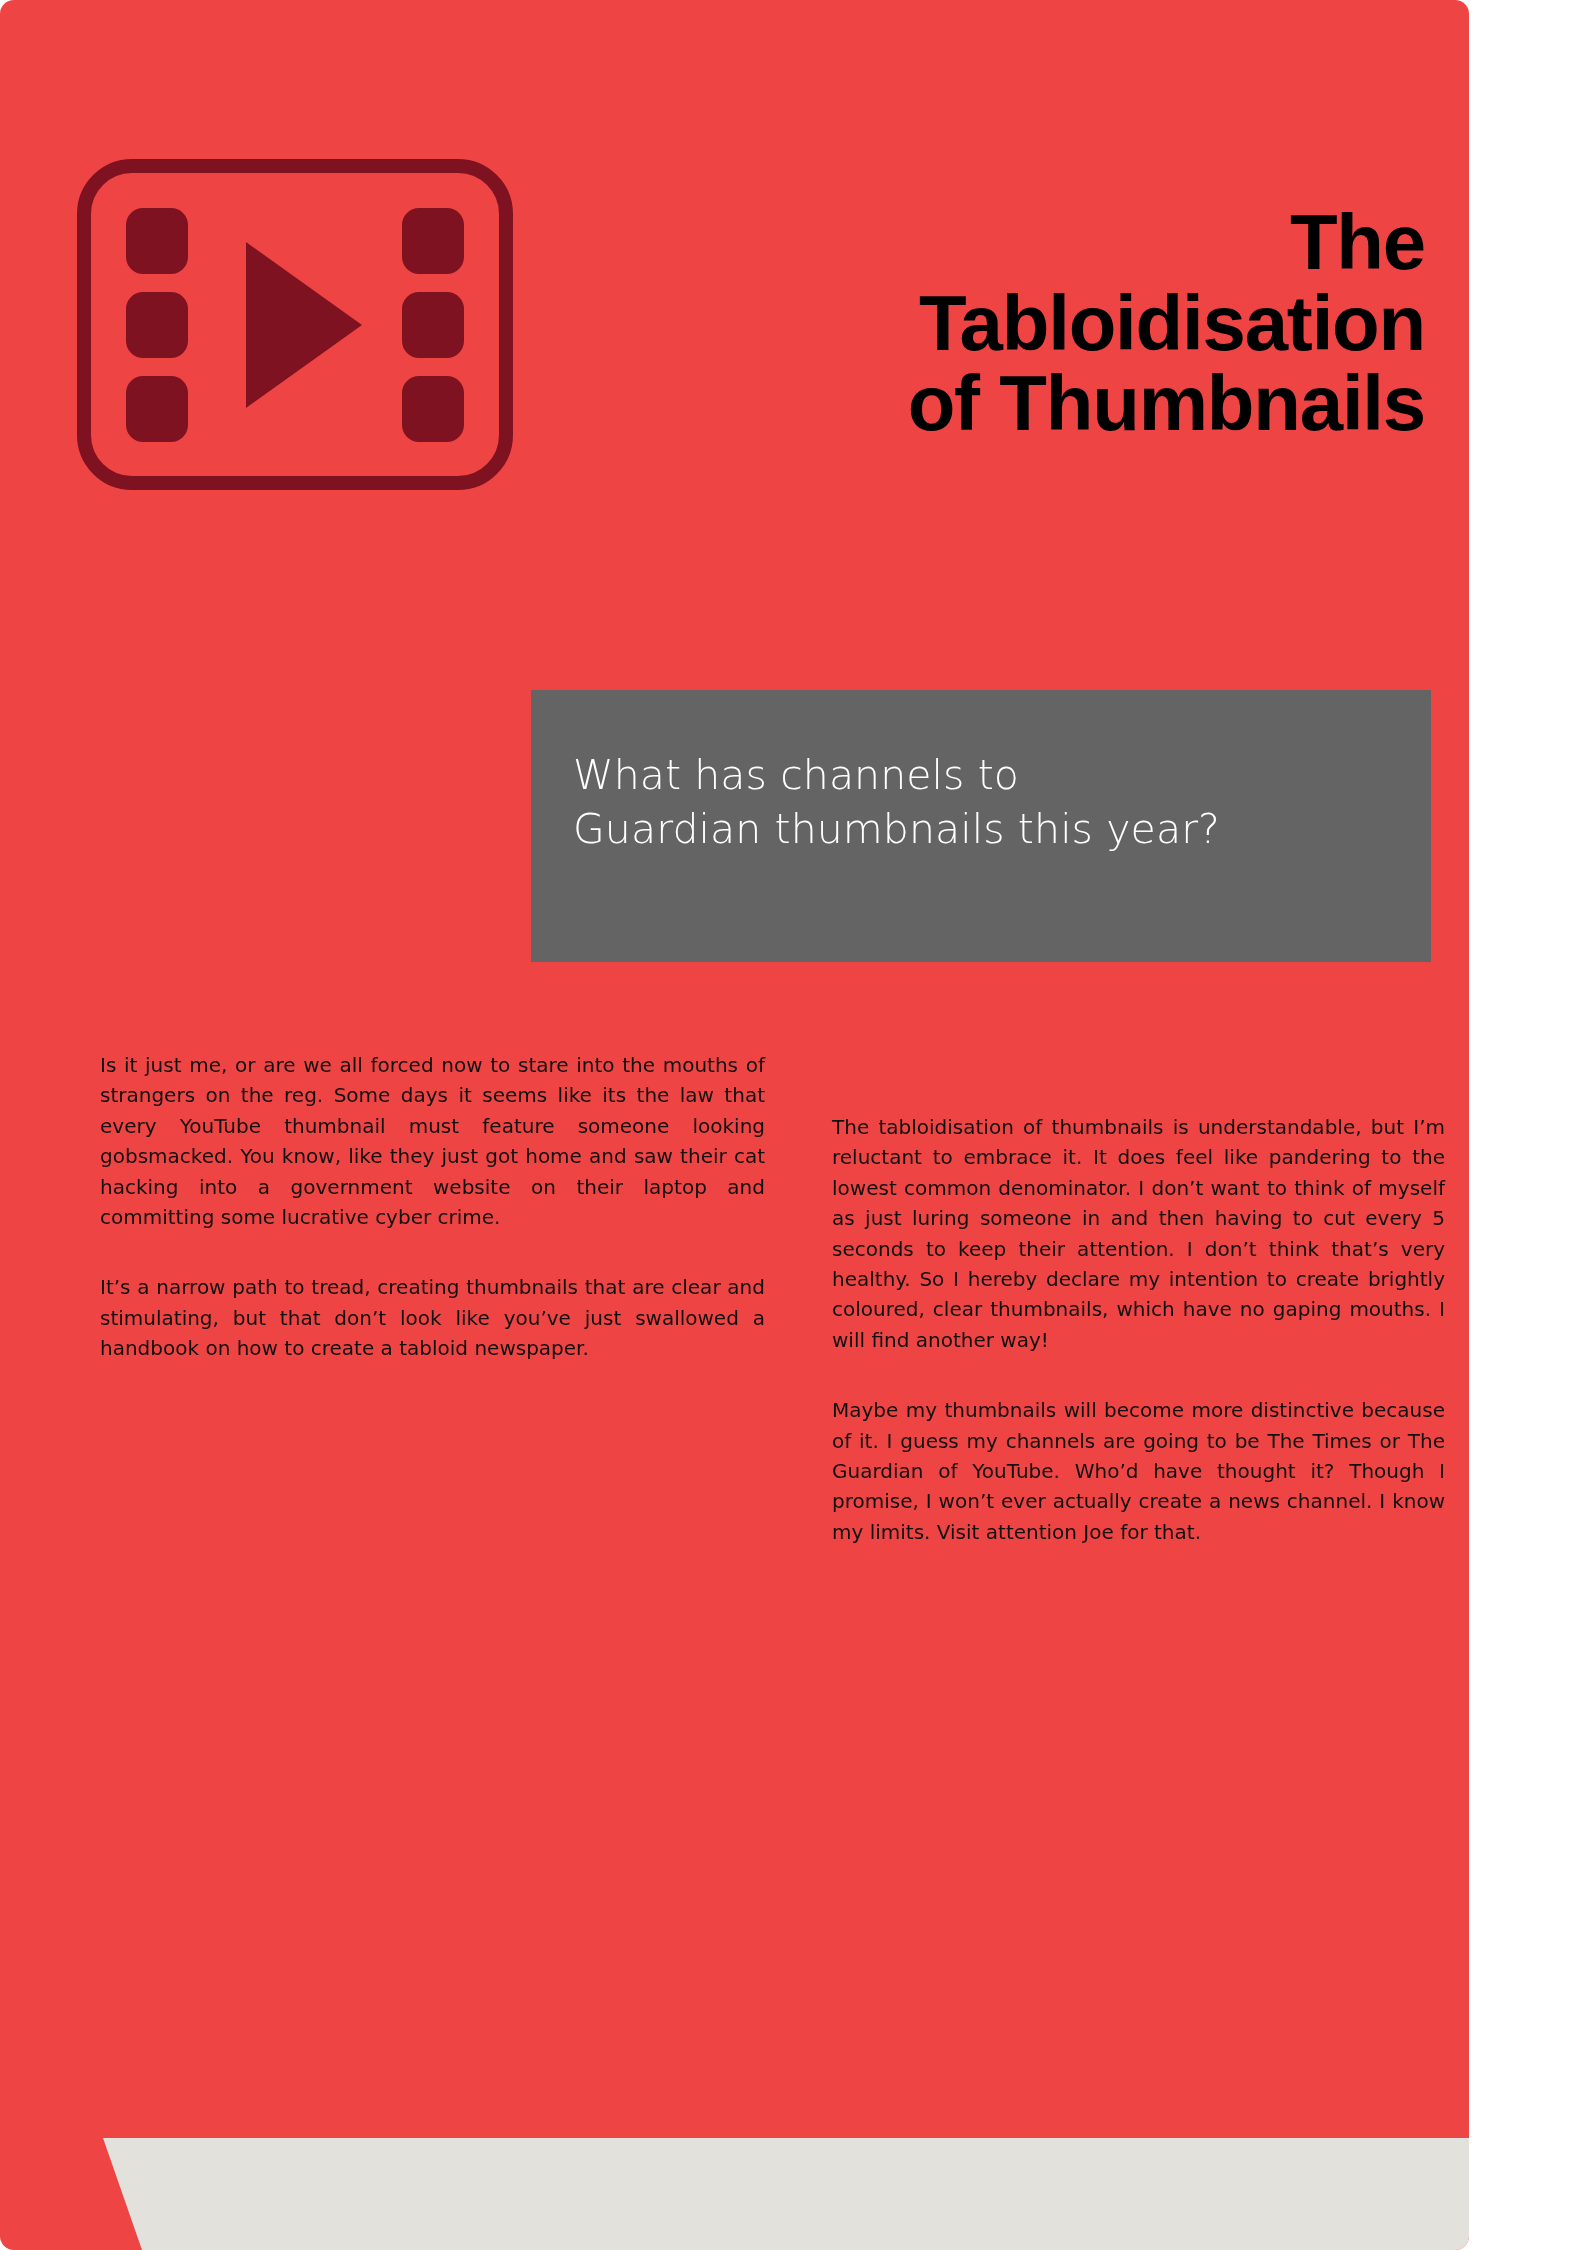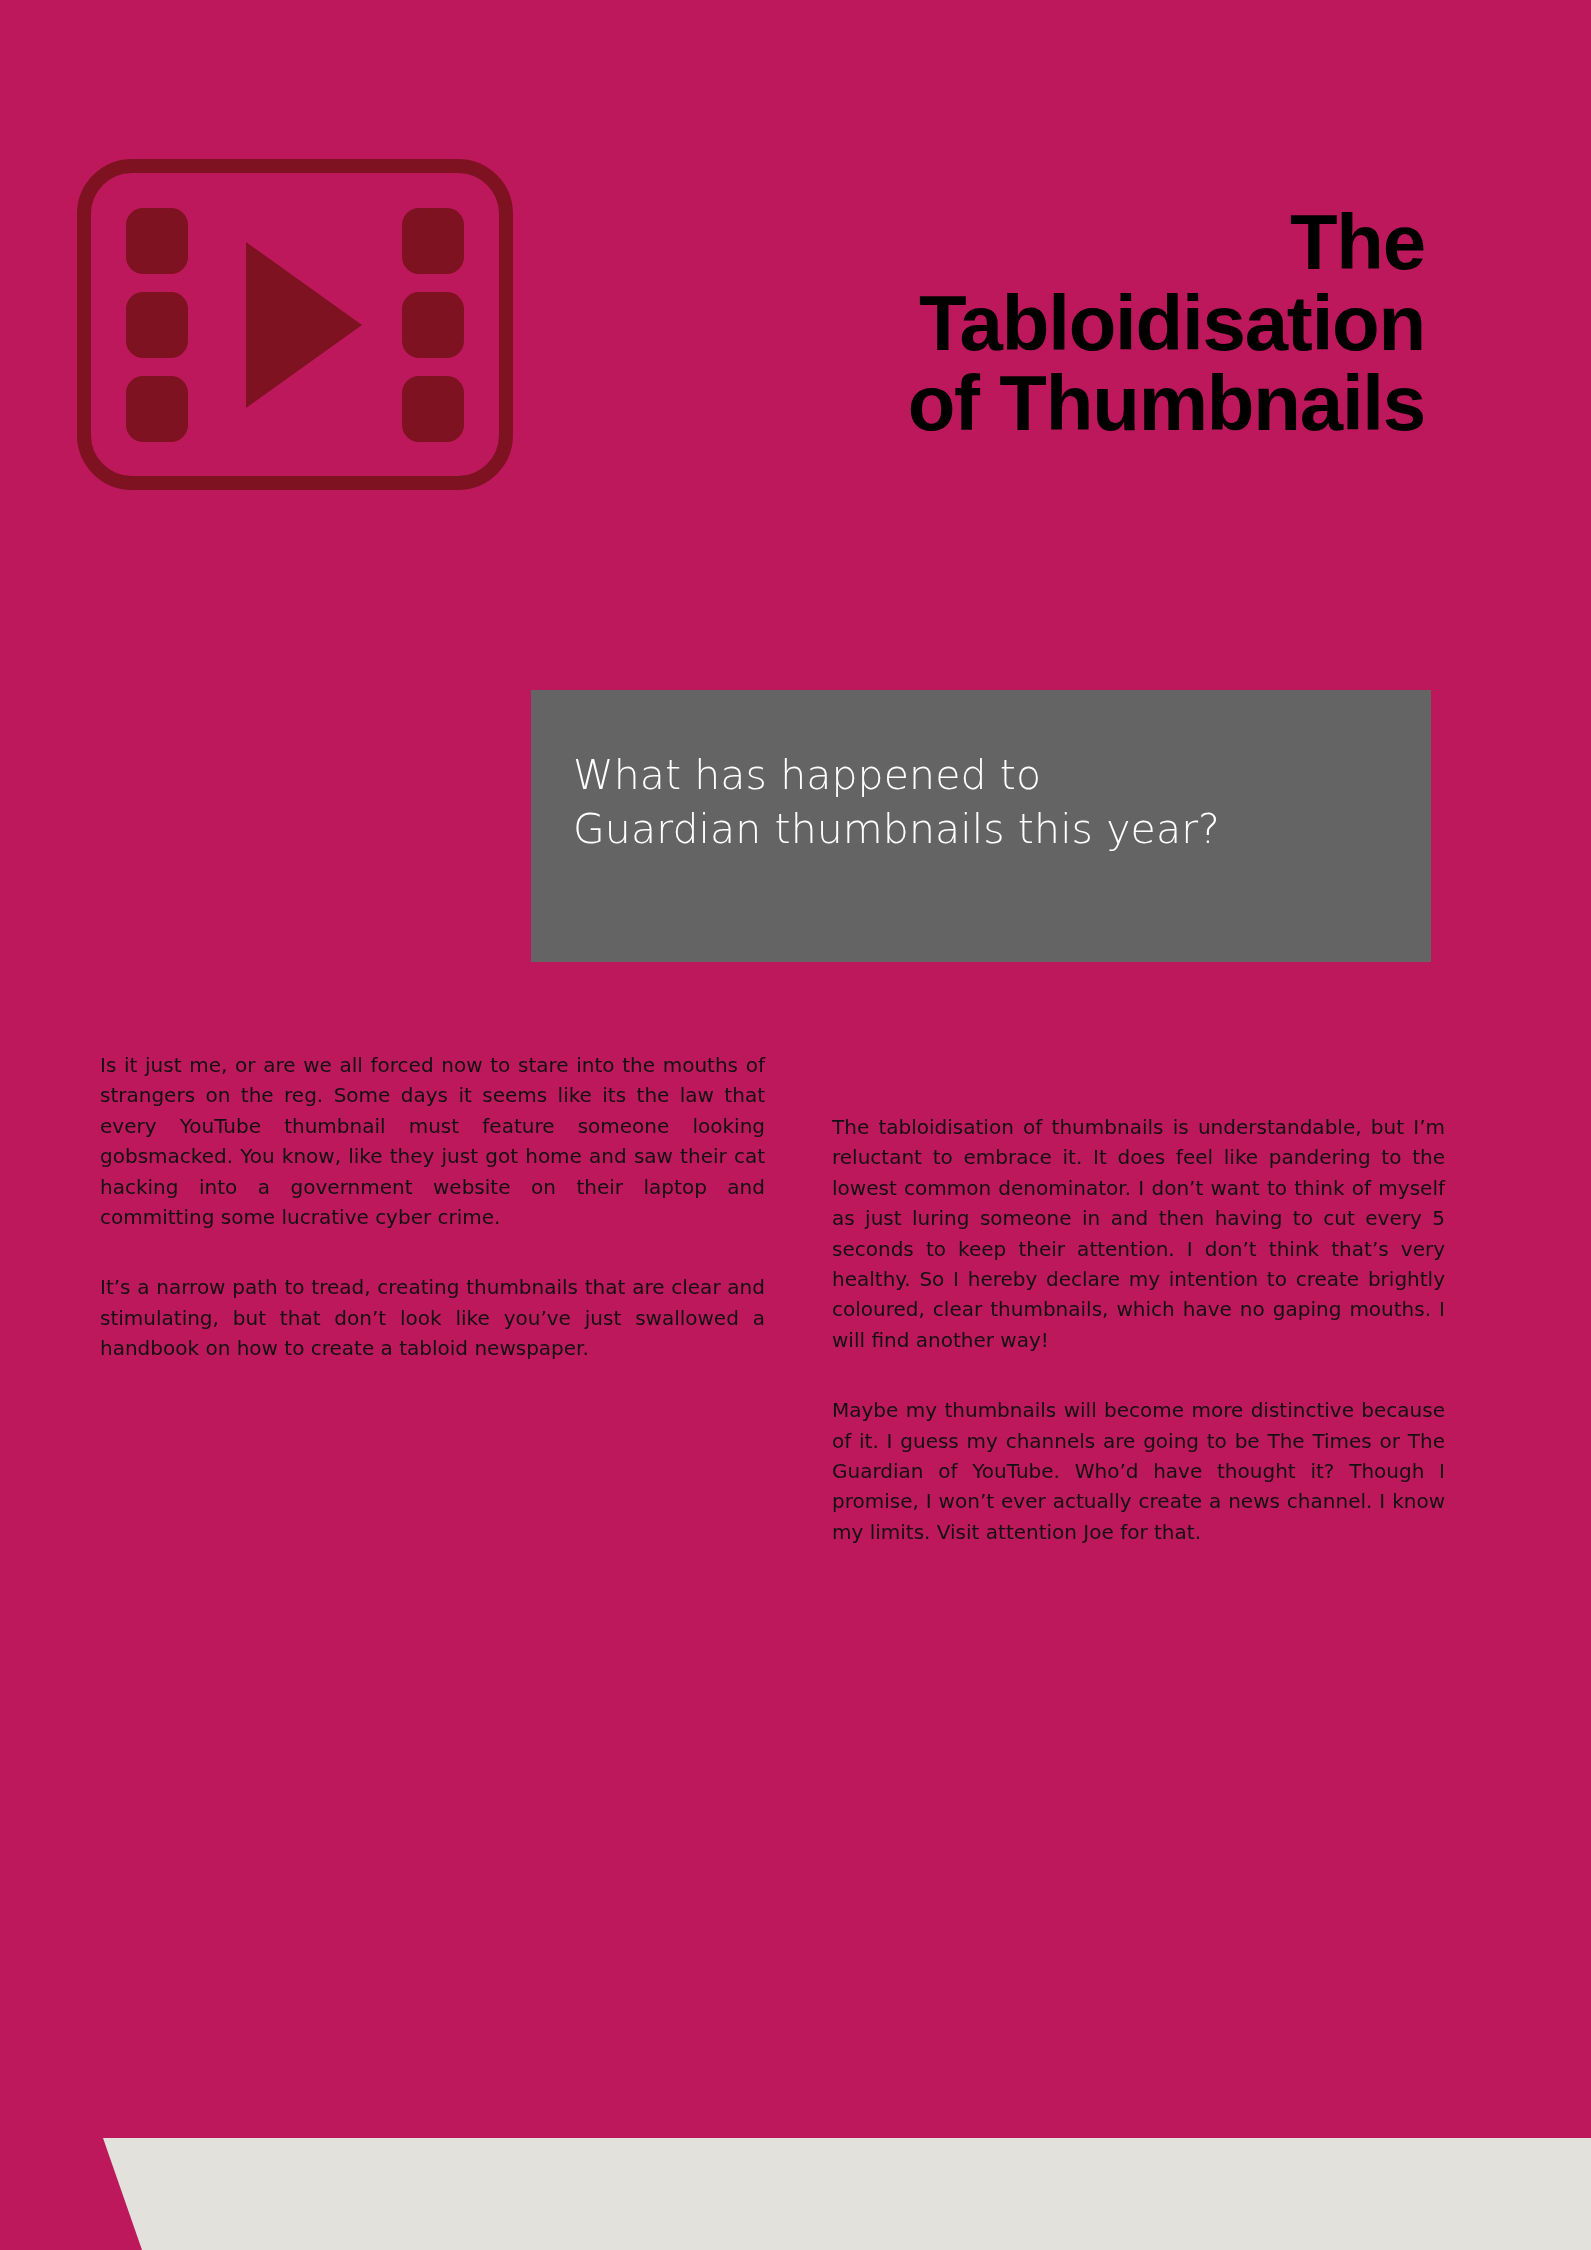--- a/index.html
+++ b/index.html
@@ -5,24 +5,25 @@
   html, body {
     margin: 0;
     padding: 0;
     background: #ffffff;
   }
   body {
     font-family: "DejaVu Sans", sans-serif;
   }
   .page {
     position: relative;
-    width: 1591px;
+    width: 1469px;
     height: 2250px;
-    background: #be185d;
+    background: #ef4444;
     overflow: hidden;
+    border-radius: 14px;
   }
 
   
   .masthead {
     position: absolute;
     left: 0;
     top: 0;
     width: 1591px;
     height: 500px;
   }
@@ -145,21 +146,21 @@
 
     <h1 class="doc-title">
       <span class="tline">The</span>
       <span class="tline">Tabloidisation</span>
       <span class="tline">of Thumbnails</span>
     </h1>
   </div>
 
   <div class="question-box">
     <div class="question-text">
-      <span class="qline">What has happened to</span>
+      <span class="qline">What has channels to</span>
       <span class="qline">Guardian thumbnails this year?</span>
     </div>
   </div>
 
   <div class="col col-left">
     <p>Is it just me, or are we all forced now to stare into the mouths of strangers on the reg. Some days it seems like its the law that every YouTube thumbnail must feature someone looking gobsmacked. You know, like they just got home and saw their cat hacking into a government website on their laptop and committing some lucrative cyber crime.</p>
     <p>It’s a narrow path to tread, creating thumbnails that are clear and stimulating, but that don’t look like you’ve just swallowed a handbook on how to create a tabloid newspaper.</p>
   </div>
 
   <div class="col col-right">

